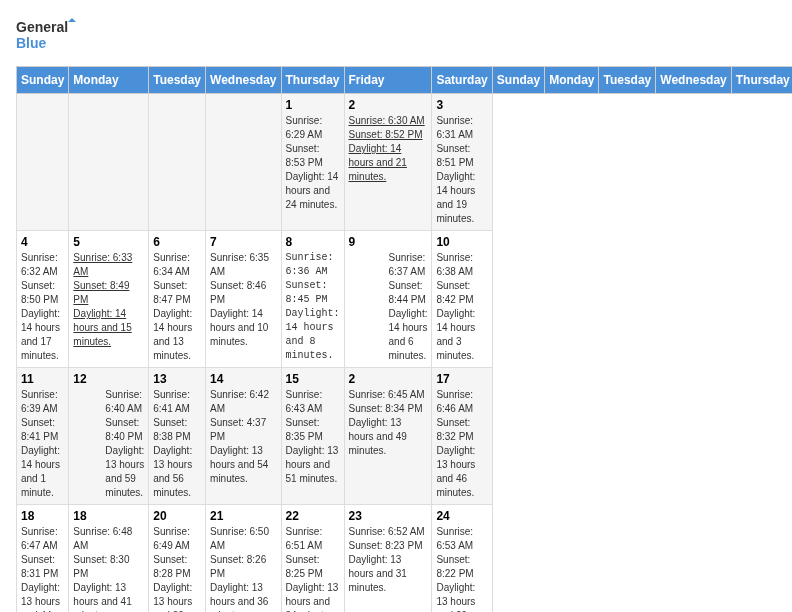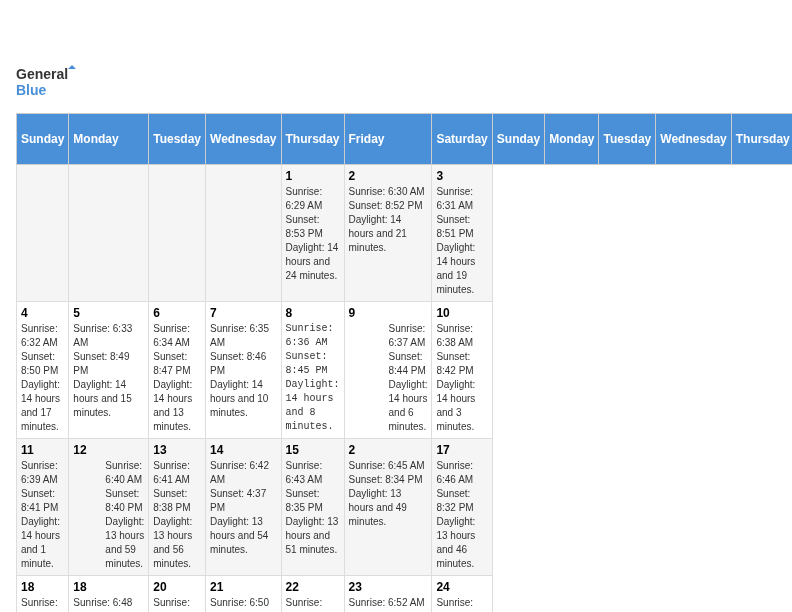--- a/index.html
+++ b/index.html
@@ -8,21 +8,20 @@
       background: #fff;
       width: 792px;
       min-height: 612px;
       padding: 16px;
     }
     .header {
       display: flex;
       justify-content: space-between;
       align-items: flex-start;
       margin-bottom: 10px;
-      margin-top: 47px;
     }
     .logo {
       display: flex;
       align-items: center;
       gap: 4px;
     }
     .title-block {
       text-align: right;
     }
     .month-year {
@@ -36,21 +35,21 @@
       margin-top: 2px;
     }
     table {
       width: 100%;
       border-collapse: collapse;
       font-size: 11px;
     }
     thead tr th {
       background-color: #4a90d9;
       color: #fff;
-      padding: 18px 4px;
+      padding: 6px 4px;
       text-align: left;
       font-size: 12px;
       font-weight: bold;
       border: 1px solid #ccc;
     }
     tbody tr td {
       border: 1px solid #ddd;
       vertical-align: top;
       padding: 4px;
       min-height: 80px;
@@ -121,41 +120,41 @@
         <td class="empty-cell"></td>
         <td class="empty-cell"></td>
         <td>
           <span class="day-number">1</span>
           <div class="day-info" style="white-space: pre-line;">Sunrise: 6:29 AM
 Sunset: 8:53 PM
 Daylight: 14 hours and 24 minutes.</div>
         </td>
         <td>
           <span class="day-number">2</span>
-          <div class="day-info" style="white-space: pre-line;">Sunrise: 6:30 AM
+          <div class="day-info" style="white-space: pre-line; text-decoration: underline;">Sunrise: 6:30 AM
 Sunset: 8:52 PM
 Daylight: 14 hours and 21 minutes.</div>
         </td>
         <td>
           <span class="day-number">3</span>
           <div class="day-info" style="white-space: pre-line;">Sunrise: 6:31 AM
 Sunset: 8:51 PM
 Daylight: 14 hours and 19 minutes.</div>
         </td>
       </tr>
       <tr>
         <td>
           <span class="day-number">4</span>
           <div class="day-info" style="white-space: pre-line;">Sunrise: 6:32 AM
 Sunset: 8:50 PM
 Daylight: 14 hours and 17 minutes.</div>
         </td>
         <td>
           <span class="day-number">5</span>
-          <div class="day-info" style="white-space: pre-line;">Sunrise: 6:33 AM
+          <div class="day-info" style="white-space: pre-line; text-decoration: underline;">Sunrise: 6:33 AM
 Sunset: 8:49 PM
 Daylight: 14 hours and 15 minutes.</div>
         </td>
         <td>
           <span class="day-number">6</span>
           <div class="day-info" style="white-space: pre-line;">Sunrise: 6:34 AM
 Sunset: 8:47 PM
 Daylight: 14 hours and 13 minutes.</div>
         </td>
         <td>

